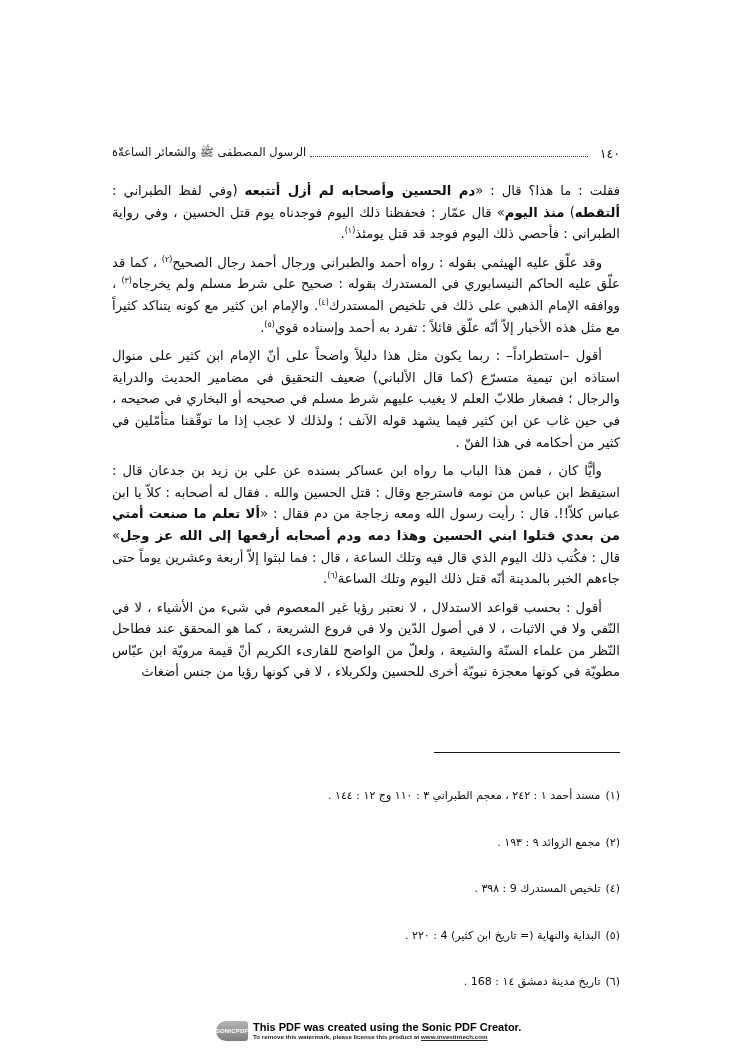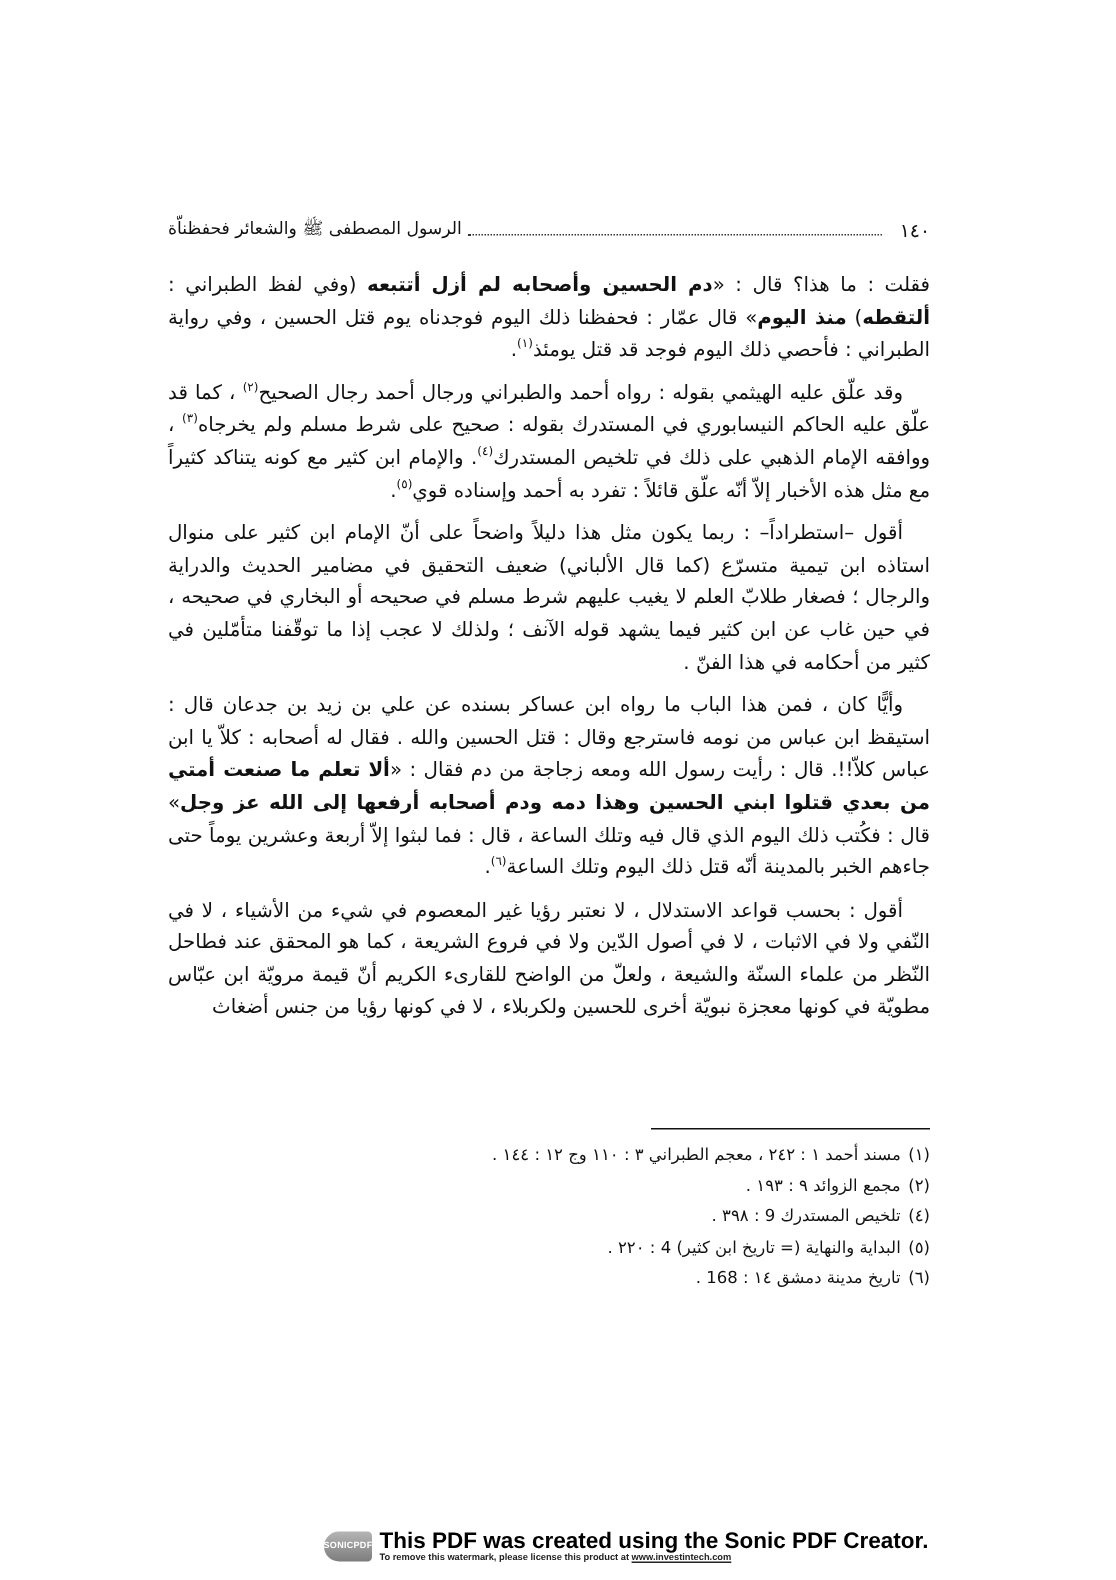--- a/index.html
+++ b/index.html
@@ -86,20 +86,21 @@
       position: absolute;
       top: 760px;
       left: 200px;
       width: 420px;
       direction: rtl;
       font-size: 11px;
       line-height: 20.6px;
     }
     .footnote {
       white-space: nowrap;
+      margin-top: 26px;
     }
     .fn-num { margin-left: 5px; }
     
     .watermark {
       position: absolute;
       top: 1018px;
       left: 216px;
       width: 340px;
       height: 26px;
       display: flex;
@@ -116,21 +117,21 @@
       font-size: 6px;
       font-weight: bold;
       display: flex;
       align-items: center;
       justify-content: center;
       margin-right: 5px;
       letter-spacing: 0.2px;
     }
     .wm-text { display: flex; flex-direction: column; line-height: 1; }
     .wm-main {
-      font-size: 15px;
+      font-size: 11px;
       font-weight: bold;
       color: #000;
       white-space: nowrap;
     }
     .wm-sub {
       font-size: 6.2px;
       font-weight: bold;
       color: #222;
       white-space: nowrap;
       margin-top: 1px;
@@ -138,21 +139,21 @@
     .wm-sub a { color: #222; text-decoration: underline; }
   </style>
 </head>
 <body>
 
 <div class="page">
 
   <div class="running-header">
     <span class="page-number">١٤٠</span>
     <span class="leader-dots"></span>
-    <span class="header-title">الرسول المصطفى ﷺ والشعائر فحفظناّة</span>
+    <span class="header-title">الرسول المصطفى ﷺ والشعائر الساعةّة</span>
   </div>
 
   <div class="body-text">
     <p class="para first">
       <span>فقلت : ما هذا؟ قال : «</span><span class="bold">دم الحسين وأصحابه لم أزل أتتبعه</span><span> (وفي لفظ الطبراني : </span><span class="bold">ألتقطه</span><span>) </span><span class="bold">منذ اليوم</span><span>» قال عمّار : فحفظنا ذلك اليوم فوجدناه يوم قتل الحسين ، وفي رواية الطبراني : فأحصي ذلك اليوم فوجد قد قتل يومئذ</span><sup class="fn-ref">(١)</sup><span>.</span>
     </p>
 
     <p class="para">
       <span>وقد علّق عليه الهيثمي بقوله : رواه أحمد والطبراني ورجال أحمد رجال الصحيح</span><sup class="fn-ref">(٢)</sup><span> ، كما قد علّق عليه الحاكم النيسابوري في المستدرك بقوله : صحيح على شرط مسلم ولم يخرجاه</span><sup class="fn-ref">(٣)</sup><span> ، ووافقه الإمام الذهبي على ذلك في تلخيص المستدرك</span><sup class="fn-ref">(٤)</sup><span>. والإمام ابن كثير مع كونه يتناكد كثيراً مع مثل هذه الأخبار إلاّ أنّه علّق قائلاً : تفرد به أحمد وإسناده قوي</span><sup class="fn-ref">(٥)</sup><span>.</span>
     </p>

